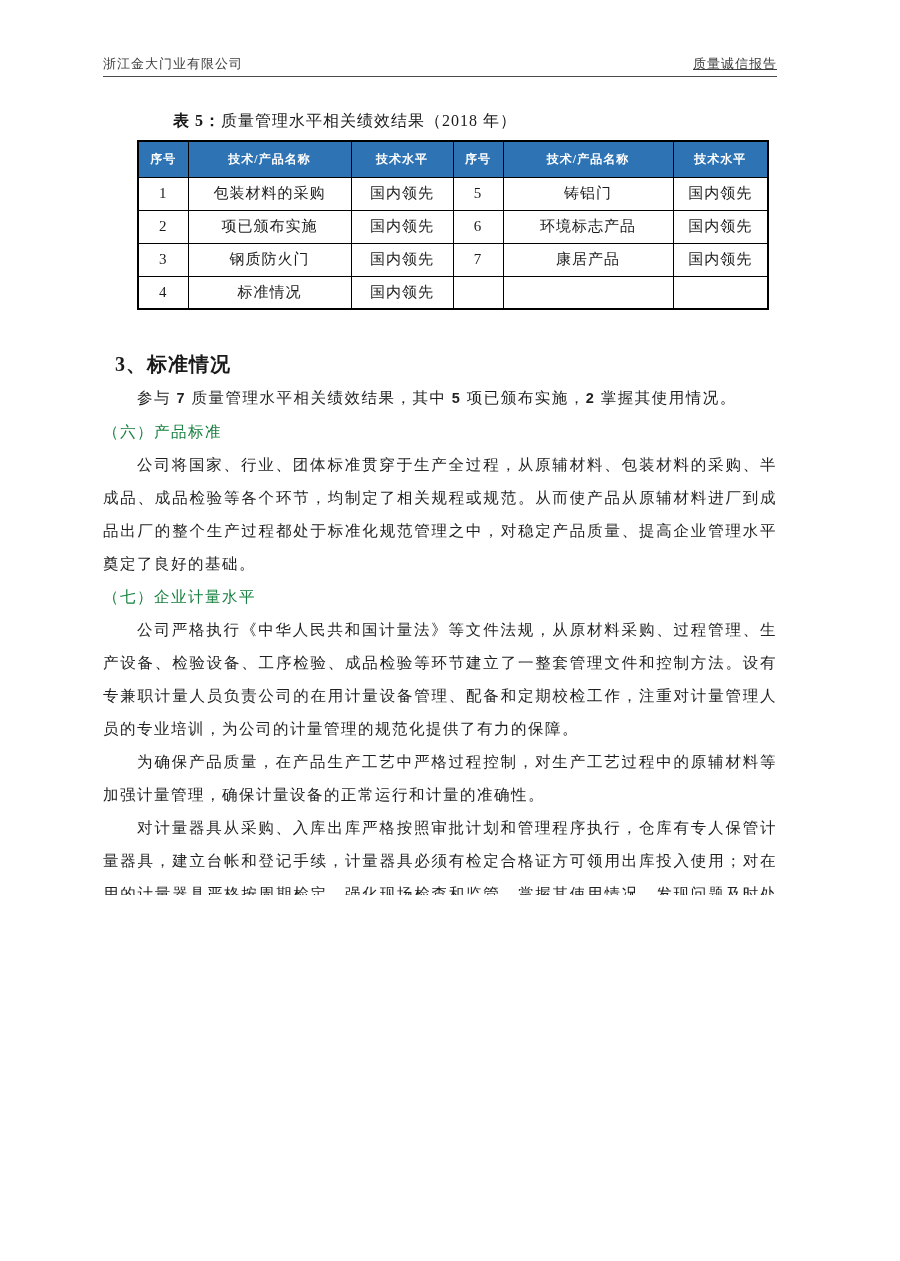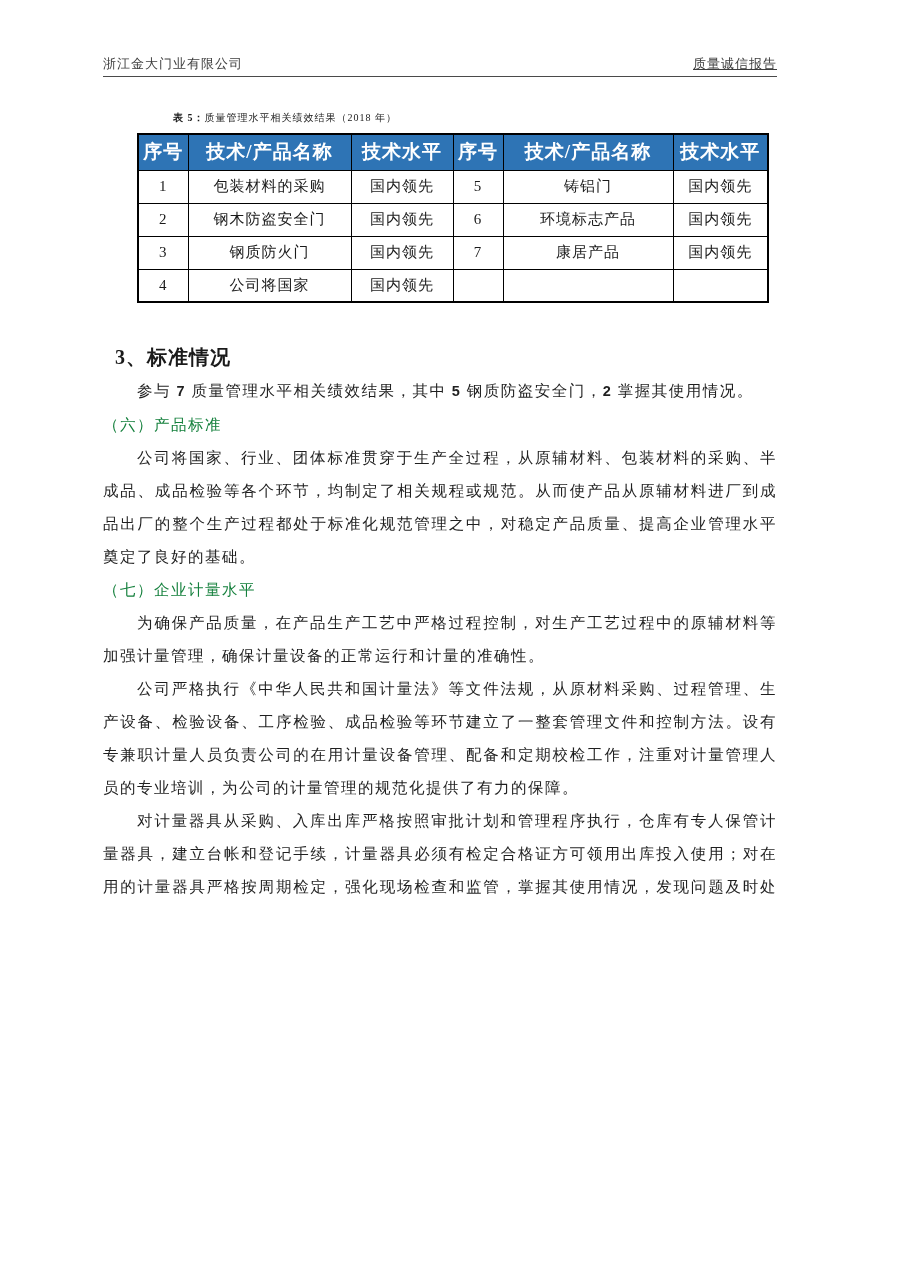--- a/index.html
+++ b/index.html
@@ -29,38 +29,38 @@
     border-bottom: 1px solid #4a4a4a;
     padding-bottom: 3px;
     font-size: 13px;
     color: #3d3d3d;
     letter-spacing: 1px;
   }
   .doc-header .right { text-decoration: underline; }
   
   .table-caption {
     margin: 34px 0 8px 70px;
-    font-size: 10px;
+    font-size: 16px;
     letter-spacing: 1px;
     color: #1a1a1a;
   }
   .table-caption .prefix { font-weight: bold; }
   
   table.perf-table {
     border-collapse: collapse;
     width: 630px;
     margin-left: 34px;
     border: 2px solid #000;
     table-layout: fixed;
   }
   .perf-table th {
     background: #2E74B5;
     color: #ffffff;
     font-weight: bold;
-    font-size: 19px;
+    font-size: 12px;
     height: 36px;
     border: 1px solid #000;
     text-align: center;
     letter-spacing: 1px;
   }
   .perf-table td {
     height: 33px;
     border: 1px solid #000;
     text-align: center;
     font-size: 15px;
@@ -147,57 +147,57 @@
         <tr>
           <td>1</td>
           <td>包装材料的采购</td>
           <td>国内领先</td>
           <td>5</td>
           <td>铸铝门</td>
           <td>国内领先</td>
         </tr>
         <tr>
           <td>2</td>
-          <td>钢木防盗安全门</td>
+          <td>项已颁布实施</td>
           <td>国内领先</td>
           <td>6</td>
           <td>环境标志产品</td>
           <td>国内领先</td>
         </tr>
         <tr>
           <td>3</td>
           <td>钢质防火门</td>
           <td>国内领先</td>
           <td>7</td>
           <td>康居产品</td>
           <td>国内领先</td>
         </tr>
         <tr>
           <td>4</td>
-          <td>公司将国家</td>
+          <td>标准情况</td>
           <td>国内领先</td>
           <td></td>
           <td></td>
           <td></td>
         </tr>
       </tbody>
     </table>
 
     <div class="section-heading">3、标准情况</div>
 
-    <p class="para indent"><span>参与 </span><span class="num">7</span><span> 质量管理水平相关绩效结果，其中 </span><span class="num">5</span><span> 钢质防盗安全门，</span><span class="num">2</span><span> 掌握其使用情况。</span></p>
+    <p class="para indent"><span>参与 </span><span class="num">7</span><span> 质量管理水平相关绩效结果，其中 </span><span class="num">5</span><span> 项已颁布实施，</span><span class="num">2</span><span> 掌握其使用情况。</span></p>
 
     <div class="sub-heading">（六）产品标准</div>
 
     <p class="para indent">公司将国家、行业、团体标准贯穿于生产全过程，从原辅材料、包装材料的采购、半成品、成品检验等各个环节，均制定了相关规程或规范。从而使产品从原辅材料进厂到成品出厂的整个生产过程都处于标准化规范管理之中，对稳定产品质量、提高企业管理水平奠定了良好的基础。</p>
 
     <div class="sub-heading">（七）企业计量水平</div>
 
+    <p class="para indent">公司严格执行《中华人民共和国计量法》等文件法规，从原材料采购、过程管理、生产设备、检验设备、工序检验、成品检验等环节建立了一整套管理文件和控制方法。设有专兼职计量人员负责公司的在用计量设备管理、配备和定期校检工作，注重对计量管理人员的专业培训，为公司的计量管理的规范化提供了有力的保障。</p>
+
     <p class="para indent">为确保产品质量，在产品生产工艺中严格过程控制，对生产工艺过程中的原辅材料等加强计量管理，确保计量设备的正常运行和计量的准确性。</p>
-
-    <p class="para indent">公司严格执行《中华人民共和国计量法》等文件法规，从原材料采购、过程管理、生产设备、检验设备、工序检验、成品检验等环节建立了一整套管理文件和控制方法。设有专兼职计量人员负责公司的在用计量设备管理、配备和定期校检工作，注重对计量管理人员的专业培训，为公司的计量管理的规范化提供了有力的保障。</p>
 
     <p class="para indent">对计量器具从采购、入库出库严格按照审批计划和管理程序执行，仓库有专人保管计量器具，建立台帐和登记手续，计量器具必须有检定合格证方可领用出库投入使用；对在用的计量器具严格按周期检定，强化现场检查和监管，掌握其使用情况，发现问题及时处理；对存在问题部门提出整改意见，采取积极有效措施进行整改，为生产优质产品奠定坚实的的计量基础。</p>
 
   </div>
 
   <div class="doc-footer">14</div>
 </div>
 
 </body></html>

